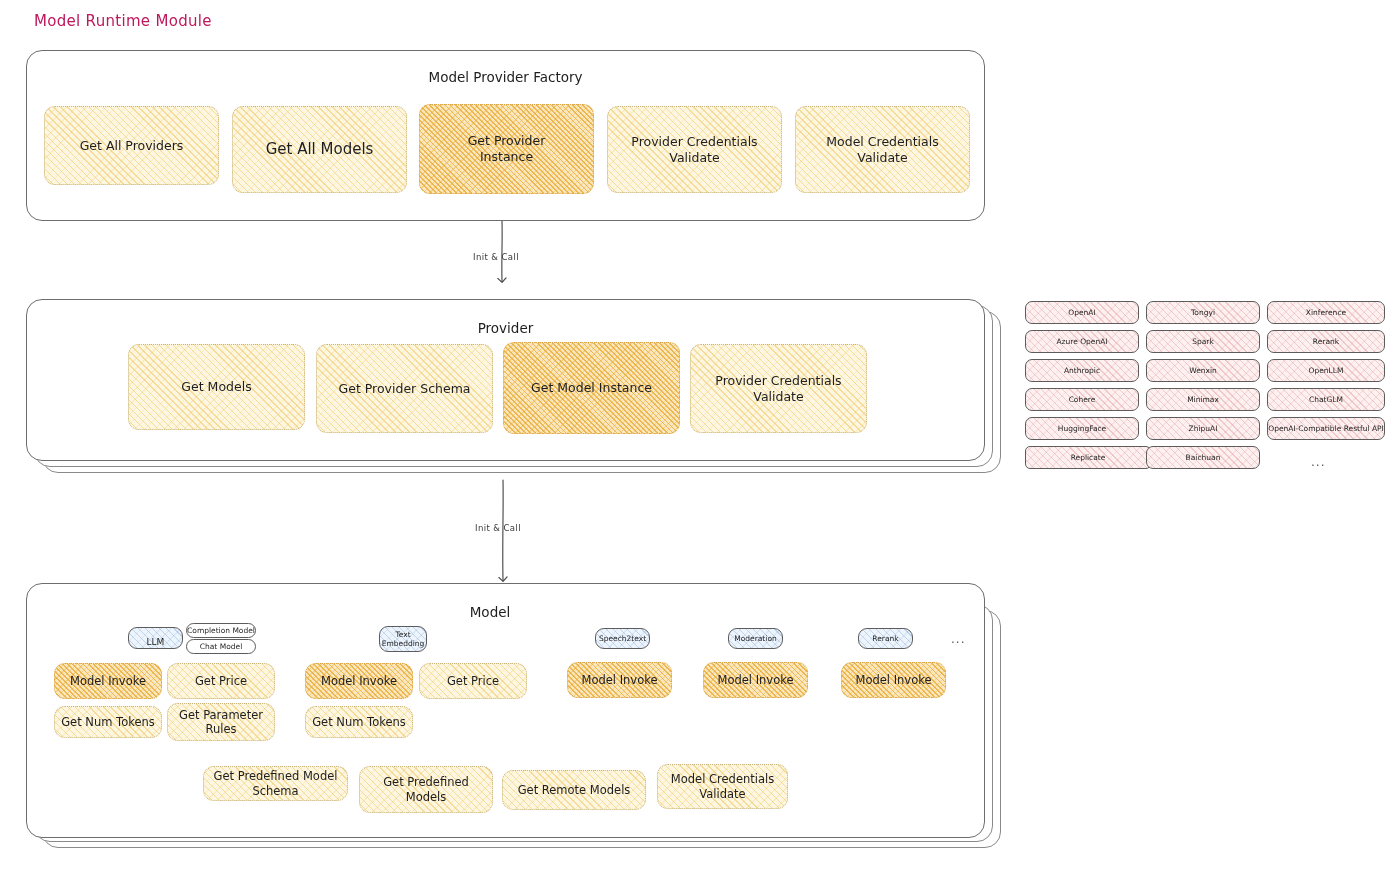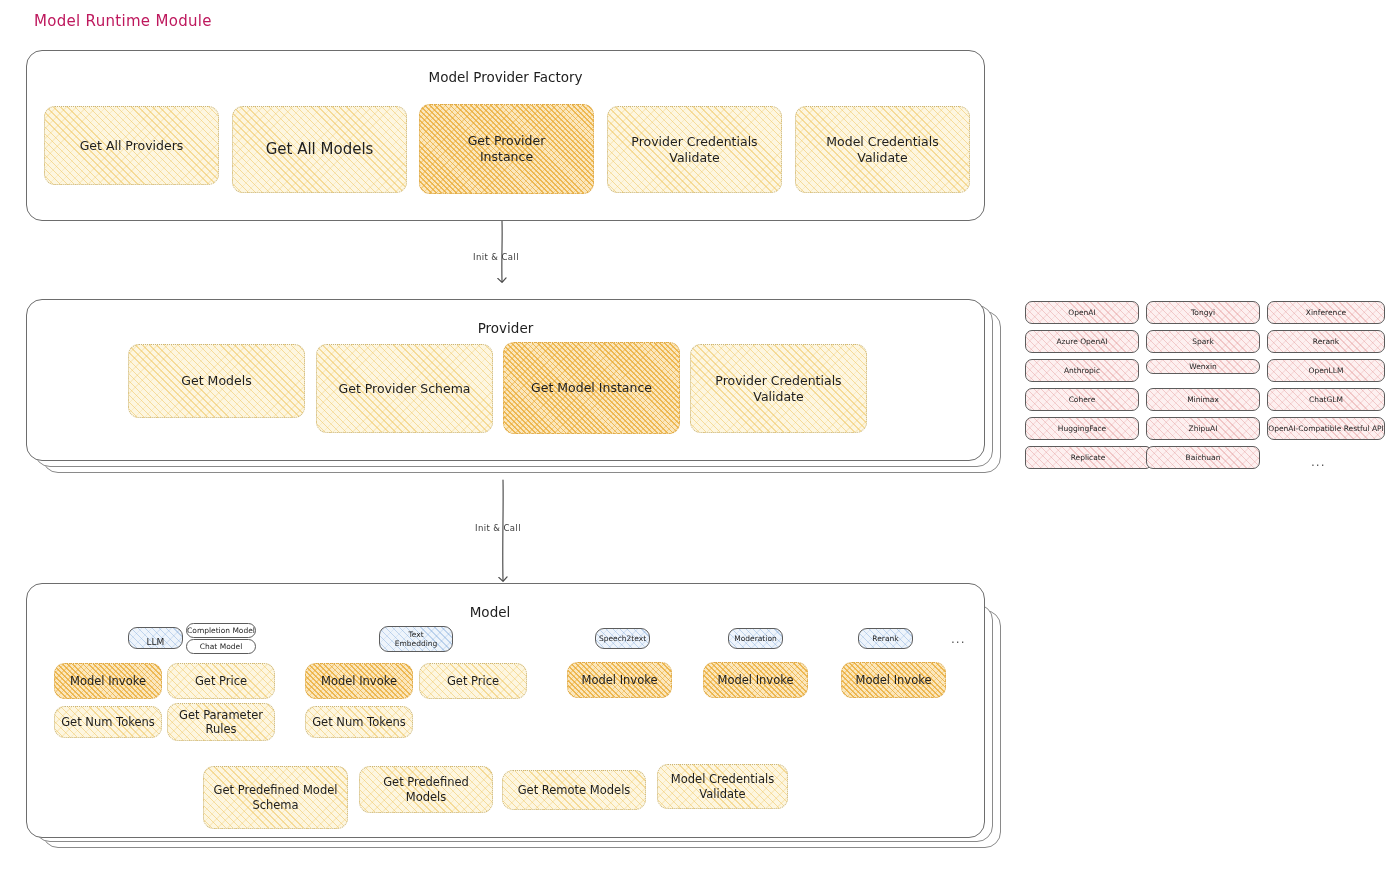--- a/index.html
+++ b/index.html
@@ -112,21 +112,21 @@
   <div class="node dashed hatch-yellow" style="left:795px;top:106px;width:175px;height:87px;font-size:12.5px;">
     <span>Model Credentials
 Validate</span>
   </div>
 
   <div class="stack-layer" style="left:42px;top:311px;width:959px;height:162px;"></div>
   <div class="stack-layer" style="left:34px;top:305px;width:959px;height:162px;"></div>
   <div class="group" style="left:26px;top:299px;width:959px;height:162px;"></div>
   <div class="group-title" style="left:26px;top:320px;width:959px;">Provider</div>
 
-  <div class="node dashed hatch-yellow" style="left:128px;top:344px;width:177px;height:74px;font-size:12.5px;">
+  <div class="node dashed hatch-yellow" style="left:128px;top:344px;width:177px;height:86px;font-size:12.5px;">
     <span>Get Models</span>
   </div>
   <div class="node dashed hatch-yellow" style="left:316px;top:344px;width:177px;height:89px;font-size:12.5px;">
     <span>Get Provider Schema</span>
   </div>
   <div class="node dashed dashed-orange hatch-orange" style="left:503px;top:342px;width:177px;height:92px;font-size:12.5px;">
     <span>Get Model Instance</span>
   </div>
   <div class="node dashed hatch-yellow" style="left:690px;top:344px;width:177px;height:89px;font-size:12.5px;">
     <span>Provider Credentials
@@ -135,21 +135,21 @@
 
   <div id="provider-list" style="position:absolute;left:1025px;top:301px;width:360px;height:175px;">
       <div class="node solid-thin hatch-pink" style="left: 0px; top: 0px; width: 114px; height: 23px; font-size: 7.5px; border-radius: 7px;"><span>OpenAI</span></div>
       <div class="node solid-thin hatch-pink" style="left: 0px; top: 29px; width: 114px; height: 23px; font-size: 7.5px; border-radius: 7px;"><span>Azure OpenAI</span></div>
       <div class="node solid-thin hatch-pink" style="left: 0px; top: 58px; width: 114px; height: 23px; font-size: 7.5px; border-radius: 7px;"><span>Anthropic</span></div>
       <div class="node solid-thin hatch-pink" style="left: 0px; top: 87px; width: 114px; height: 23px; font-size: 7.5px; border-radius: 7px;"><span>Cohere</span></div>
       <div class="node solid-thin hatch-pink" style="left: 0px; top: 116px; width: 114px; height: 23px; font-size: 7.5px; border-radius: 7px;"><span>HuggingFace</span></div>
       <div class="node solid-thin hatch-pink" style="left: 0px; top: 145px; width: 126px; height: 23px; font-size: 7.5px; border-radius: 5px;"><span>Replicate</span></div>
       <div class="node solid-thin hatch-pink" style="left: 121px; top: 0px; width: 114px; height: 23px; font-size: 7.5px; border-radius: 7px;"><span>Tongyi</span></div>
       <div class="node solid-thin hatch-pink" style="left: 121px; top: 29px; width: 114px; height: 23px; font-size: 7.5px; border-radius: 7px;"><span>Spark</span></div>
-      <div class="node solid-thin hatch-pink" style="left: 121px; top: 58px; width: 114px; height: 15px; font-size: 7.5px; border-radius: 7px;"><span>Wenxin</span></div>
+      <div class="node solid-thin hatch-pink" style="left: 121px; top: 58px; width: 114px; height: 23px; font-size: 7.5px; border-radius: 7px;"><span>Wenxin</span></div>
       <div class="node solid-thin hatch-pink" style="left: 121px; top: 87px; width: 114px; height: 23px; font-size: 7.5px; border-radius: 7px;"><span>Minimax</span></div>
       <div class="node solid-thin hatch-pink" style="left: 121px; top: 116px; width: 114px; height: 23px; font-size: 7.5px; border-radius: 7px;"><span>ZhipuAI</span></div>
       <div class="node solid-thin hatch-pink" style="left: 121px; top: 145px; width: 114px; height: 23px; font-size: 7.5px; border-radius: 7px;"><span>Baichuan</span></div>
       <div class="node solid-thin hatch-pink" style="left: 242px; top: 0px; width: 118px; height: 23px; font-size: 7.5px; border-radius: 7px;"><span>Xinference</span></div>
       <div class="node solid-thin hatch-pink" style="left: 242px; top: 29px; width: 118px; height: 23px; font-size: 7.5px; border-radius: 7px;"><span>Rerank</span></div>
       <div class="node solid-thin hatch-pink" style="left: 242px; top: 58px; width: 118px; height: 23px; font-size: 7.5px; border-radius: 7px;"><span>OpenLLM</span></div>
       <div class="node solid-thin hatch-pink" style="left: 242px; top: 87px; width: 118px; height: 23px; font-size: 7.5px; border-radius: 7px;"><span>ChatGLM</span></div>
       <div class="node solid-thin hatch-pink" style="left: 242px; top: 116px; width: 118px; height: 23px; font-size: 7.5px; border-radius: 7px;"><span>OpenAI-Compatible Restful API</span></div>
     </div>
   <div class="ellipsis" style="left:1311px;top:455px;">...</div>
@@ -176,21 +176,21 @@
     <span>Get Price</span>
   </div>
   <div class="node dashed hatch-yellow" style="left:54px;top:706px;width:108px;height:32px;font-size:11.5px;">
     <span>Get Num Tokens</span>
   </div>
   <div class="node dashed hatch-yellow" style="left:167px;top:703px;width:108px;height:38px;font-size:11.5px;">
     <span>Get Parameter
 Rules</span>
   </div>
 
-  <div class="node solid-thin hatch-blue" style="left:379px;top:626px;width:74px;height:26px;font-size:7.5px;">
+  <div class="node solid-thin hatch-blue" style="left:379px;top:626px;width:48px;height:26px;font-size:7.5px;">
     <span>Text
 Embedding</span>
   </div>
   <div class="node dashed dashed-orange hatch-orange" style="left:305px;top:663px;width:108px;height:36px;font-size:11.5px;">
     <span>Model Invoke</span>
   </div>
   <div class="node dashed hatch-yellow" style="left:419px;top:663px;width:108px;height:36px;font-size:11.5px;">
     <span>Get Price</span>
   </div>
   <div class="node dashed hatch-yellow" style="left:305px;top:706px;width:108px;height:32px;font-size:11.5px;">
@@ -213,21 +213,21 @@
 
   <div class="node solid-thin hatch-blue" style="left:858px;top:628px;width:55px;height:21px;font-size:7.5px;">
     <span>Rerank</span>
   </div>
   <div class="node dashed dashed-orange hatch-orange" style="left:841px;top:662px;width:105px;height:36px;font-size:11.5px;">
     <span>Model Invoke</span>
   </div>
 
   <div class="ellipsis" style="left:951px;top:632px;">...</div>
 
-  <div class="node dashed hatch-yellow" style="left:203px;top:766px;width:145px;height:63px;font-size:11.5px;">
+  <div class="node dashed hatch-yellow" style="left:203px;top:766px;width:145px;height:35px;font-size:11.5px;">
     <span>Get Predefined Model
 Schema</span>
   </div>
   <div class="node dashed hatch-yellow" style="left:502px;top:770px;width:144px;height:40px;font-size:11.5px;">
     <span>Get Remote Models</span>
   </div>
   <div class="node dashed hatch-yellow" style="left:359px;top:766px;width:134px;height:47px;font-size:11.5px;">
     <span>Get Predefined
 Models</span>
   </div>

